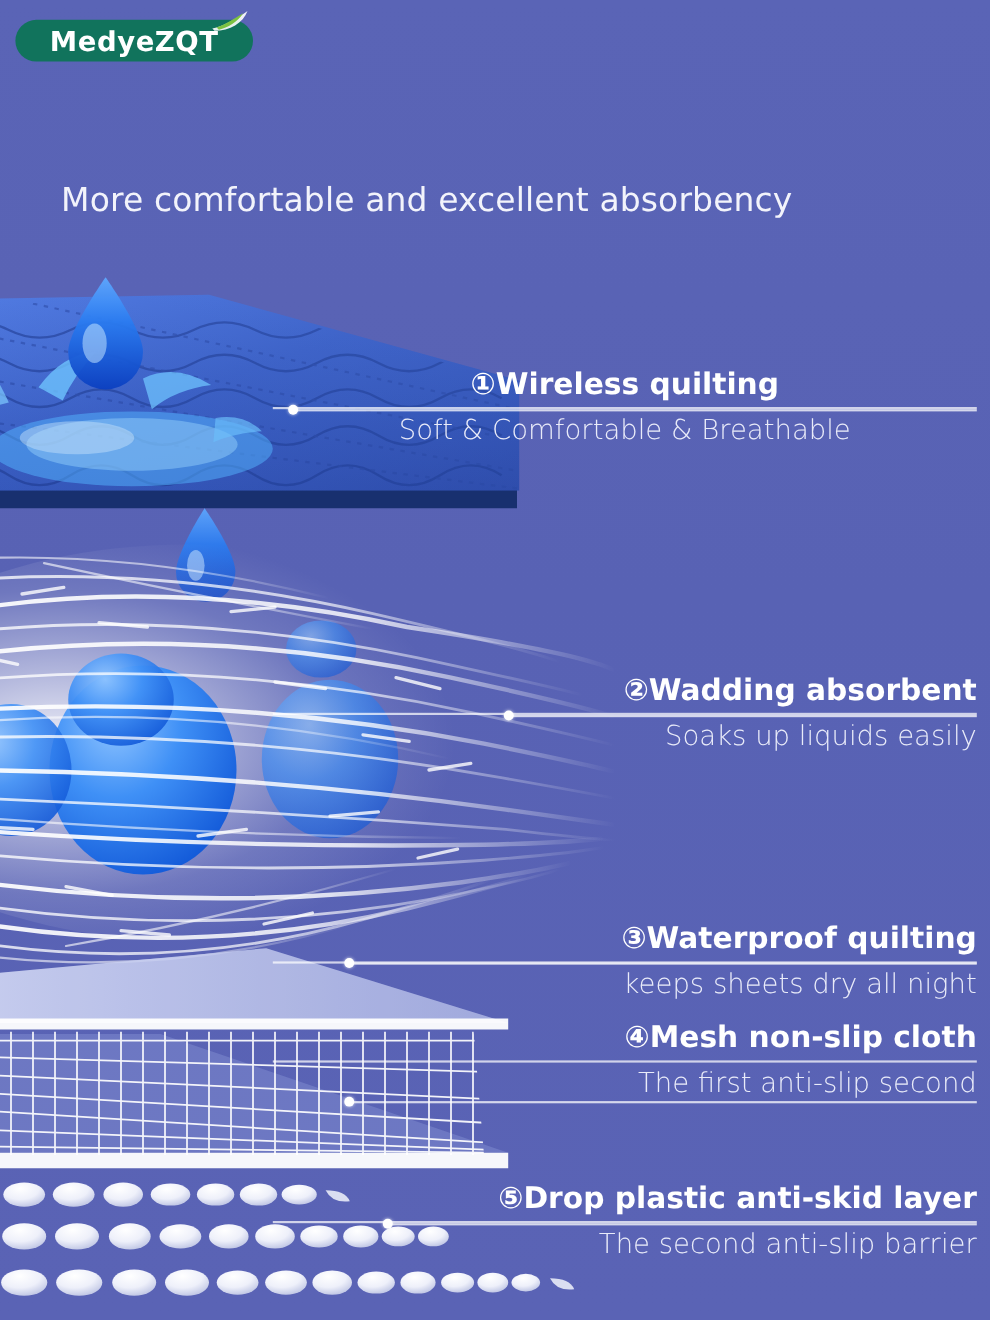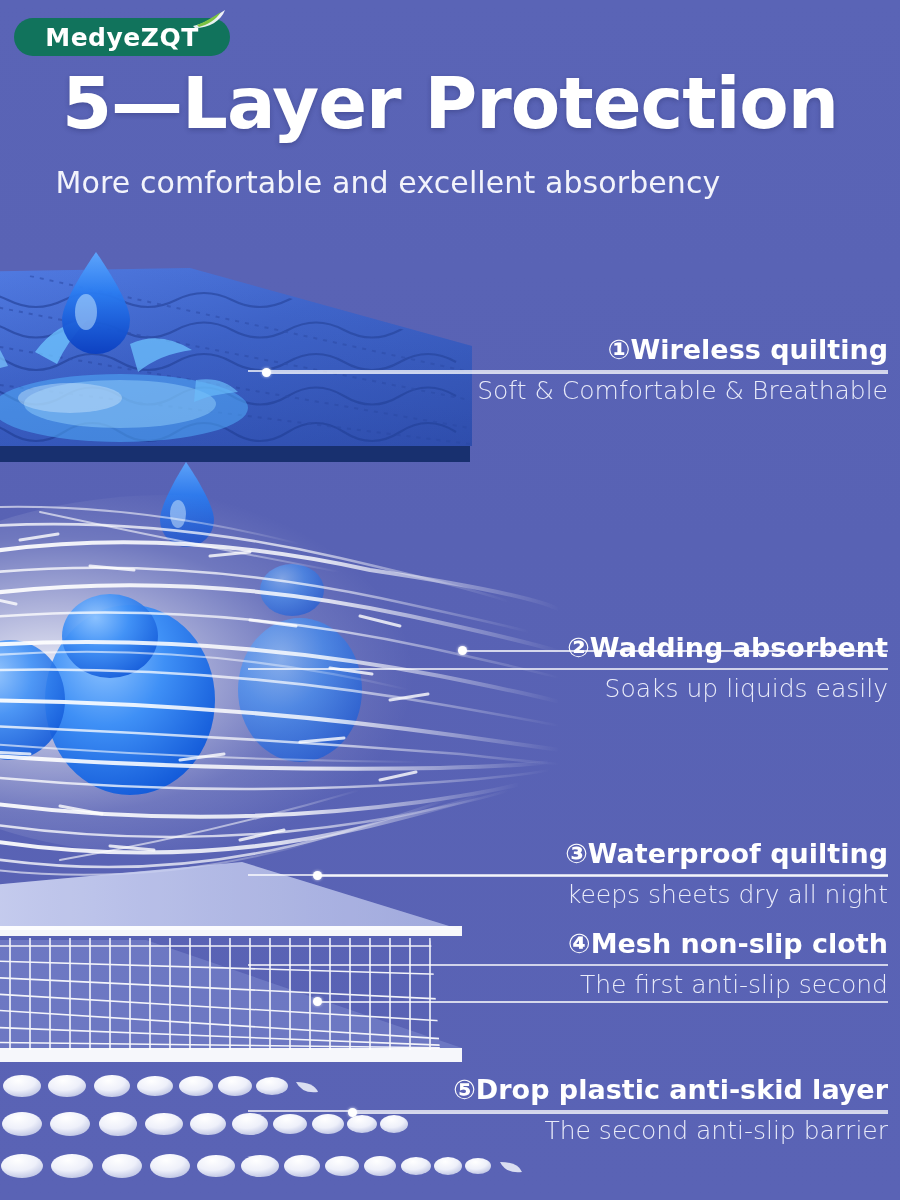--- a/index.html
+++ b/index.html
@@ -313,34 +313,33 @@
   </svg>
 
   <div class="logo-badge">
     <span class="logo-text">MedyeZQT</span>
     <svg class="logo-leaf" viewBox="0 0 36 20">
       <path d="M2 17 C12 15 24 8 34 1 C30 12 18 19 4 19 Z" fill="#ffffff" opacity=".9"></path>
       <path d="M6 16 C14 13 22 8 30 3 C25 11 16 16 8 18 Z" fill="#7dc242"></path>
     </svg>
   </div>
 
-  <div class="title">5—Layer Protection</div>
   <div class="subtitle">More comfortable and excellent absorbency</div>
 
   <div class="lead-dot" style="left:262px; top:368px;"></div>
   <div class="lead-line" style="left:268px; top:372px; width:620px;"></div>
-  <div class="callout" style="top:334px;">
+  <div class="callout" style="top:334px;text-align:center;">
     <div class="c-title">①Wireless quilting</div>
     <div class="c-rule"></div>
     <div class="c-sub">Soft &amp; Comfortable &amp; Breathable</div>
   </div>
 
   <div class="lead-dot" style="left:458px; top:646px;"></div>
   <div class="lead-line" style="left:464px; top:650px; width:424px;"></div>
-  <div class="callout" style="top:612px;margin-top:20px;">
+  <div class="callout" style="top:612px;">
     <div class="c-title">②Wadding absorbent</div>
     <div class="c-rule"></div>
     <div class="c-sub">Soaks up liquids easily</div>
   </div>
 
   <div class="lead-dot" style="left:313px; top:871px;"></div>
   <div class="lead-line" style="left:319px; top:875px; width:569px;"></div>
   <div class="callout" style="top:838px;">
     <div class="c-title">③Waterproof quilting</div>
     <div class="c-rule"></div>

